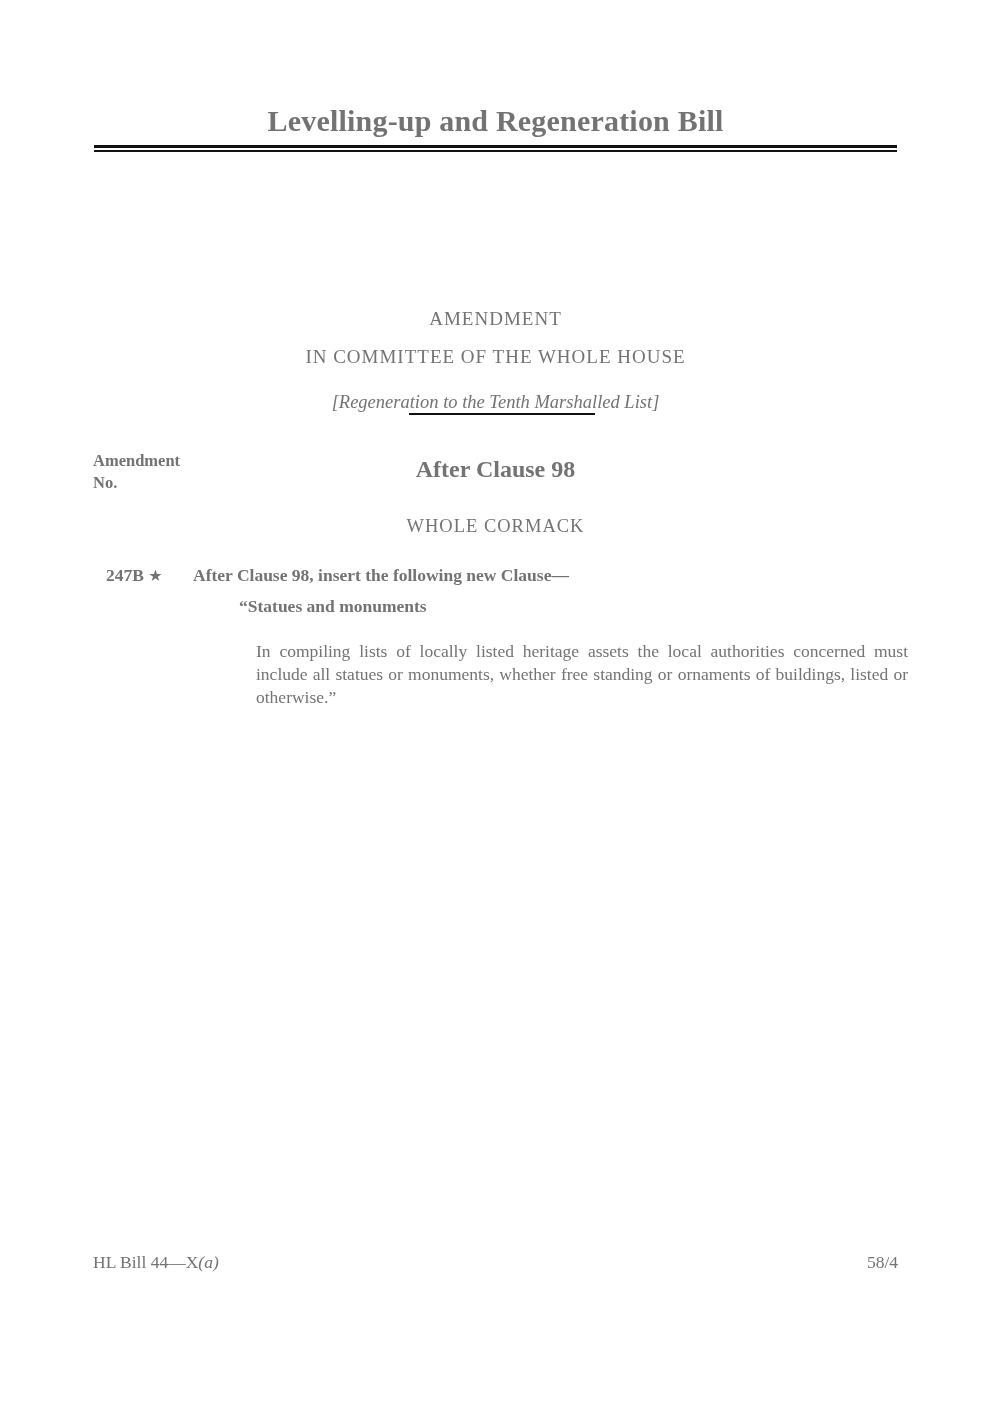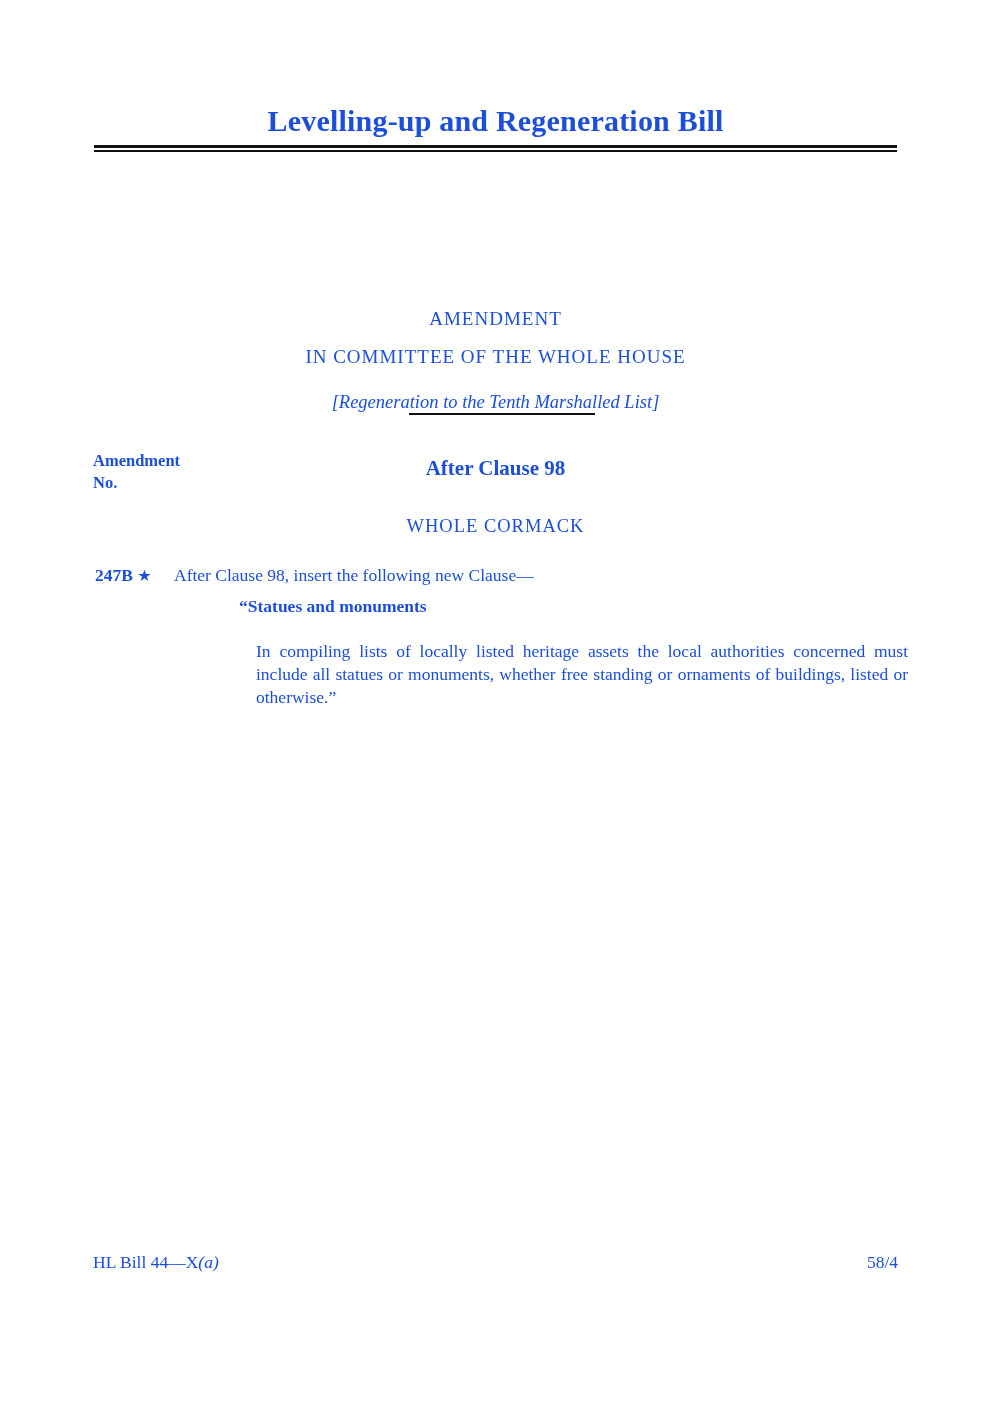--- a/index.html
+++ b/index.html
@@ -5,21 +5,21 @@
   html, body {
     margin: 0;
     padding: 0;
     background: #ffffff;
   }
   .page {
     position: relative;
     width: 991px;
     height: 1401px;
     background: #ffffff;
-    color: #1d4ed8;
+    color: #737373;
     font-family: "Liberation Serif", "DejaVu Serif", serif;
     overflow: hidden;
   }
   .bill-title {
     position: absolute;
     top: 104px;
     left: 0;
     right: 0;
     text-align: center;
     font-size: 30px;
@@ -74,55 +74,56 @@
     font-size: 16.5px;
     font-weight: bold;
     line-height: 22px;
   }
   .clause-heading {
     position: absolute;
     top: 456px;
     left: 0;
     right: 0;
     text-align: center;
-    font-size: 21px;
+    font-size: 24px;
     font-weight: bold;
   }
   .mover {
     position: absolute;
     top: 516px;
     left: 0;
     right: 0;
     text-align: center;
     font-size: 18.5px;
     letter-spacing: 1px;
   }
   .amendment-item {
     position: absolute;
     top: 565px;
     left: 0;
     right: 0;
     font-size: 17.5px;
   }
   .amend-num {
     position: absolute;
-    left: 95px;
+    left: 106px;
     top: 0;
     font-weight: bold;
     white-space: nowrap;
   }
   .amend-star {
     font-weight: normal;
     font-size: 16px;
   }
   .instruction {
     position: absolute;
-    left: 174px;
+    left: 193px;
     top: 0;
     white-space: nowrap;
+    font-weight: bold;
   }
   .new-clause-title {
     position: absolute;
     left: 239px;
     top: 31px;
     font-weight: bold;
     white-space: nowrap;
   }
   .clause-body {
     position: absolute;

